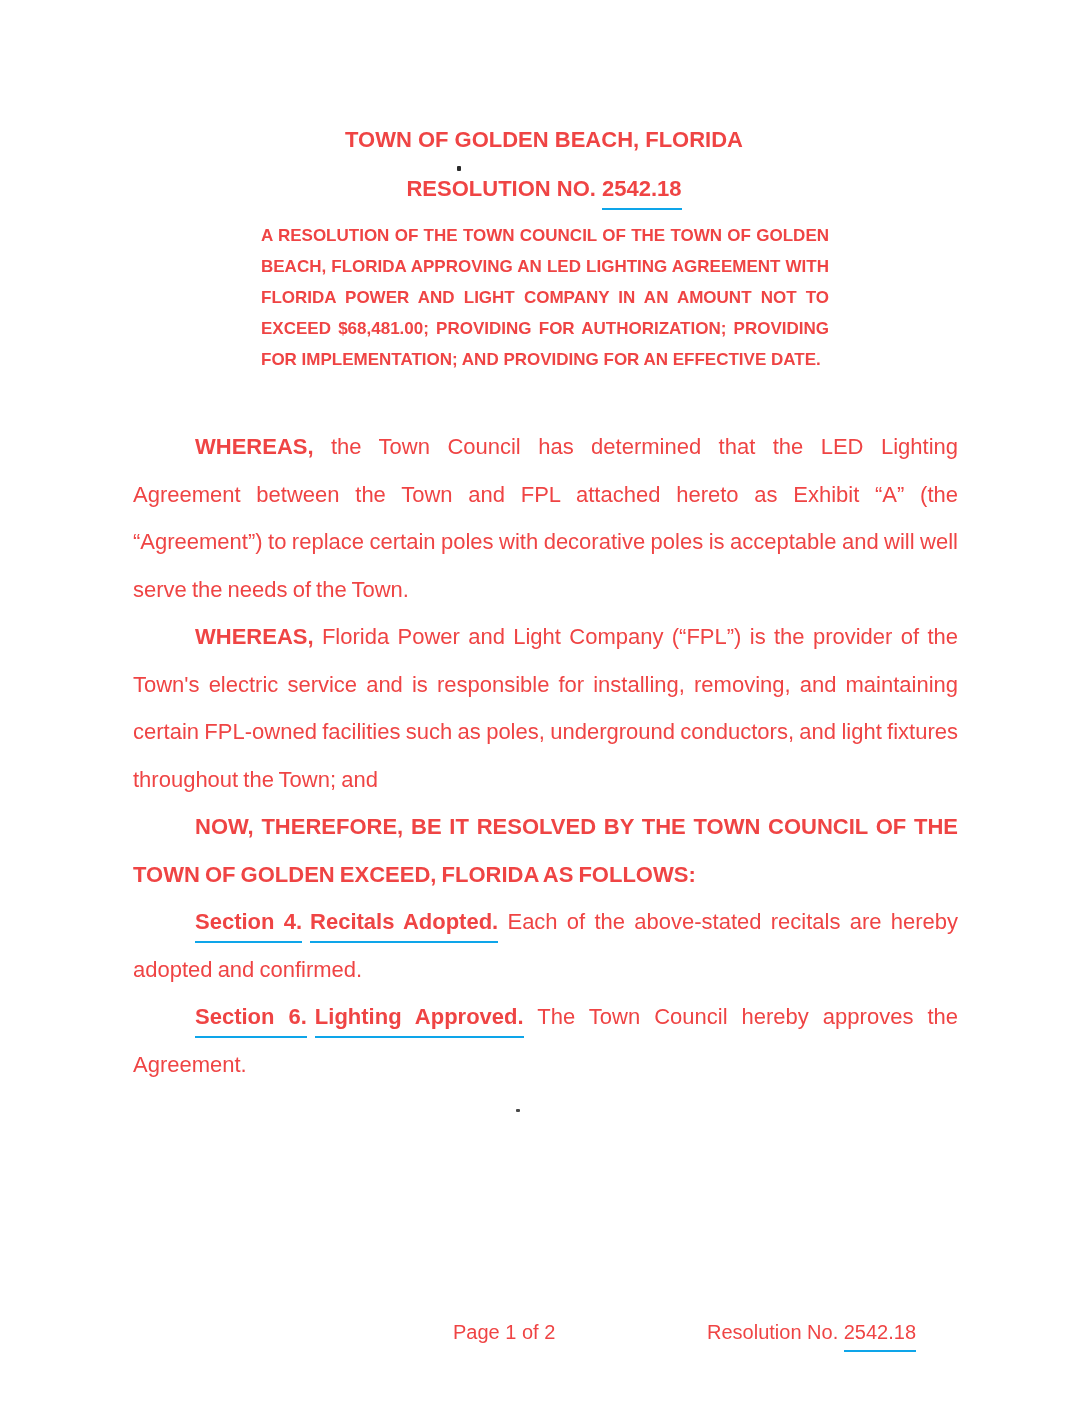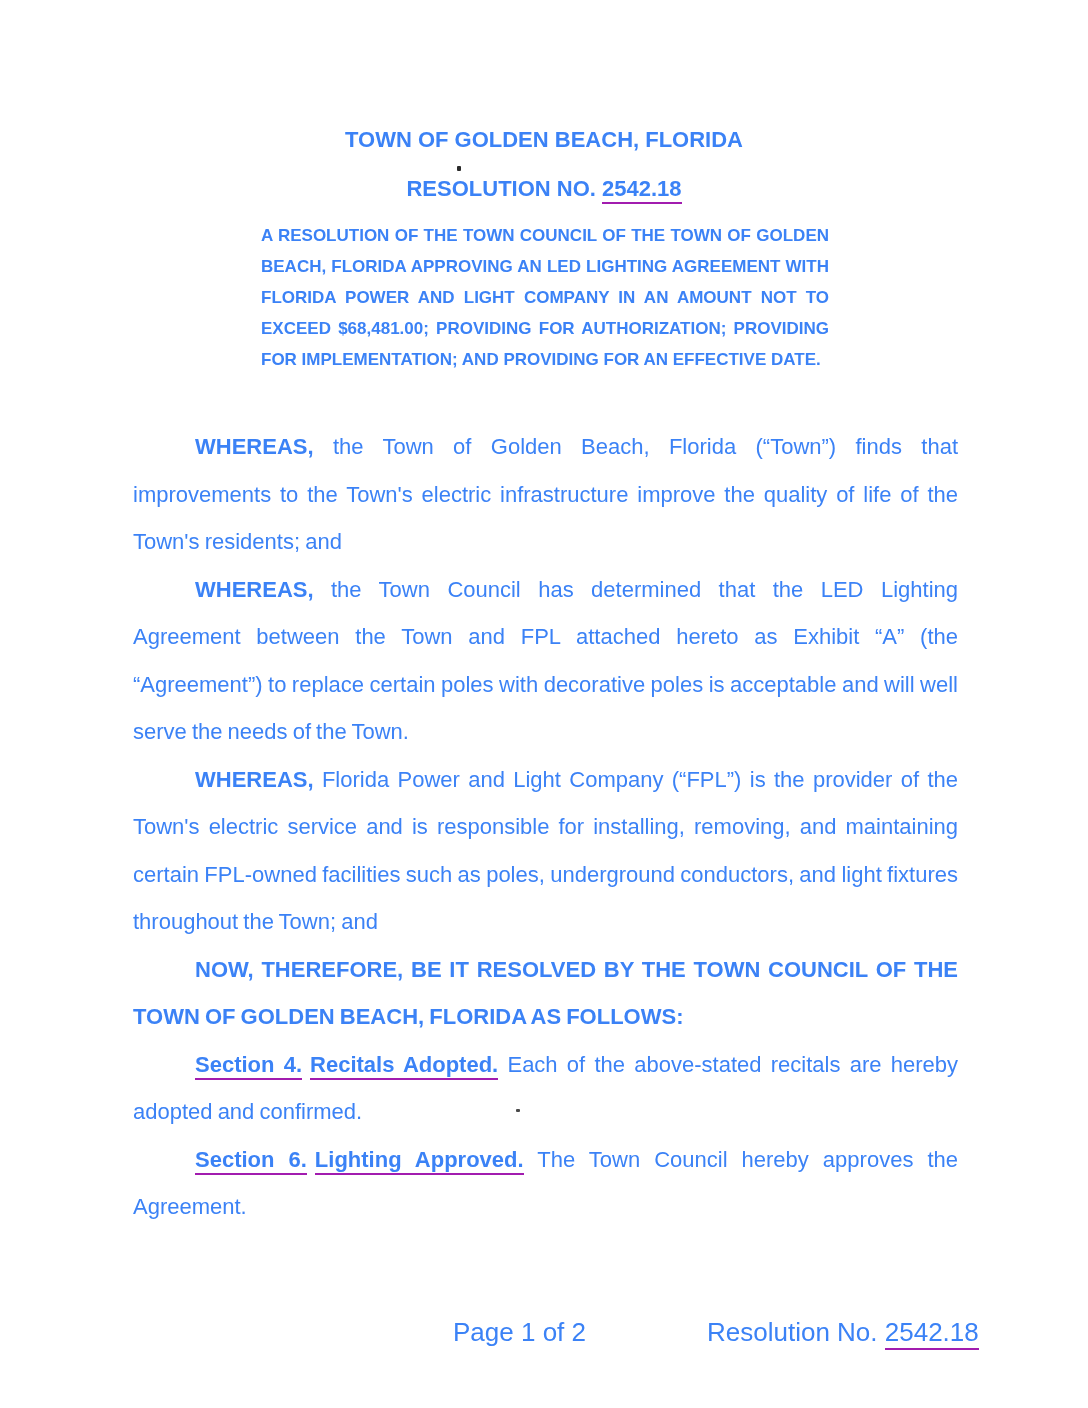--- a/index.html
+++ b/index.html
@@ -2,37 +2,37 @@
 <html><head>
 <meta charset="utf-8">
 <style>
   * { margin: 0; padding: 0; box-sizing: border-box; }
   html, body { background: #ffffff; }
   .page {
     position: relative;
     width: 1088px;
     height: 1408px;
     background: #ffffff;
-    color: #3b82f6;
+    color: #ef4444;
     font-family: "Liberation Sans", "DejaVu Sans", sans-serif;
     overflow: hidden;
   }
   
   .title-block {
     position: absolute;
     top: 127px;
     left: 0;
     width: 100%;
     text-align: center;
     font-size: 22px;
     font-weight: bold;
     line-height: 26px;
   }
   .res-no-line { margin-top: 23px; }
-  .u { border-bottom: 2px solid #a21caf; padding-bottom: 1px; }
+  .u { border-bottom: 2px solid #0ea5e9; padding-bottom: 7px; }
   .artifact-dot {
     position: absolute;
     left: 457px;
     top: 166px;
     width: 4px;
     height: 5px;
     background: #2a2a2a;
     border-radius: 1px;
   }
   .artifact-dot2 {
@@ -69,21 +69,21 @@
   .doc-body p { text-indent: 62px; }
   .b { font-weight: bold; }
   .section-heading { margin-left: 8px; }
   
   .page-footer {
     position: absolute;
     top: 1311px;
     left: 0;
     width: 100%;
     height: 50px;
-    font-size: 26px;
+    font-size: 20px;
     line-height: 26px;
   }
   .footer-page { position: absolute; left: 453px; top: 8px; }
   .footer-res  { position: absolute; left: 707px; top: 8px; }
 </style>
 </head>
 <body>
 
 <div class="page">
 
@@ -94,27 +94,26 @@
     <div>TOWN OF GOLDEN BEACH, FLORIDA</div>
     <div class="res-no-line"><span>RESOLUTION NO. </span><span class="u">2542.18</span></div>
   </header>
 
   <section class="summary">
     <p>A RESOLUTION OF THE TOWN COUNCIL OF THE TOWN OF GOLDEN BEACH, FLORIDA APPROVING AN LED LIGHTING AGREEMENT WITH FLORIDA POWER AND LIGHT COMPANY IN AN AMOUNT NOT TO EXCEED $68,481.00; PROVIDING FOR AUTHORIZATION; PROVIDING FOR IMPLEMENTATION; AND PROVIDING FOR AN EFFECTIVE DATE.</p>
   </section>
 
   <main class="doc-body">
 
-    <p><span class="b">WHEREAS,</span><span> the Town of Golden Beach, Florida (“Town”) finds that improvements to the Town's electric infrastructure improve the quality of life of the Town's residents; and</span></p>
 
     <p><span class="b">WHEREAS,</span><span> the Town Council has determined that the LED Lighting Agreement between the Town and FPL attached hereto as Exhibit “A” (the “Agreement”) to replace certain poles with decorative poles is acceptable and will well serve the needs of the Town.</span></p>
 
     <p><span class="b">WHEREAS,</span><span> Florida Power and Light Company (“FPL”) is the provider of the Town's electric service and is responsible for installing, removing, and maintaining certain FPL-owned facilities such as poles, underground conductors, and light fixtures throughout the Town; and</span></p>
 
-    <p class="b">NOW, THEREFORE, BE IT RESOLVED BY THE TOWN COUNCIL OF THE TOWN OF GOLDEN BEACH, FLORIDA AS FOLLOWS:</p>
+    <p class="b">NOW, THEREFORE, BE IT RESOLVED BY THE TOWN COUNCIL OF THE TOWN OF GOLDEN EXCEED, FLORIDA AS FOLLOWS:</p>
 
     <p><span class="b u">Section 4.</span><span class="b u section-heading">Recitals Adopted.</span><span> Each of the above-stated recitals are hereby adopted and confirmed.</span></p>
 
     <p><span class="b u">Section 6.</span><span class="b u section-heading">Lighting Approved.</span><span> The Town Council hereby approves the Agreement.</span></p>
 
   </main>
 
   <footer class="page-footer">
     <span class="footer-page">Page 1 of 2</span>
     <span class="footer-res"><span>Resolution No. </span><span class="u">2542.18</span></span>

